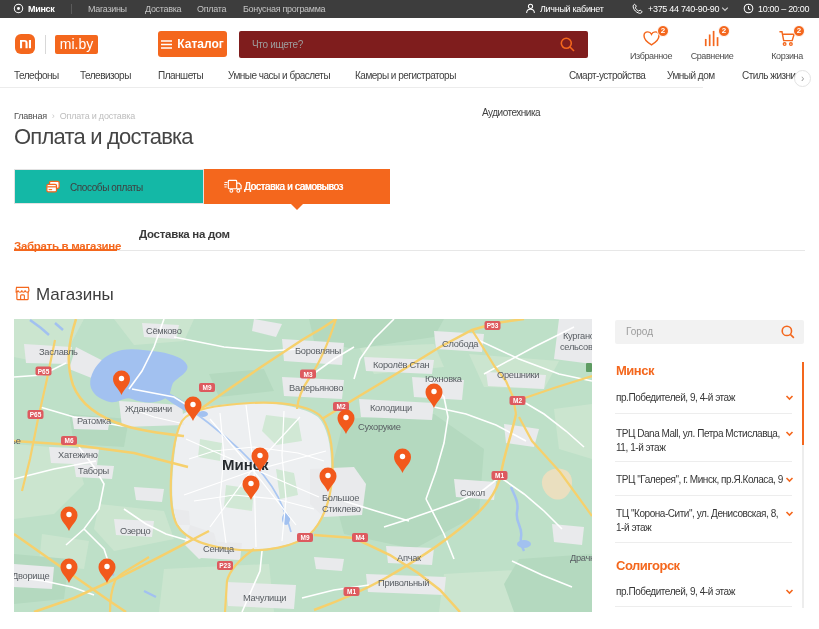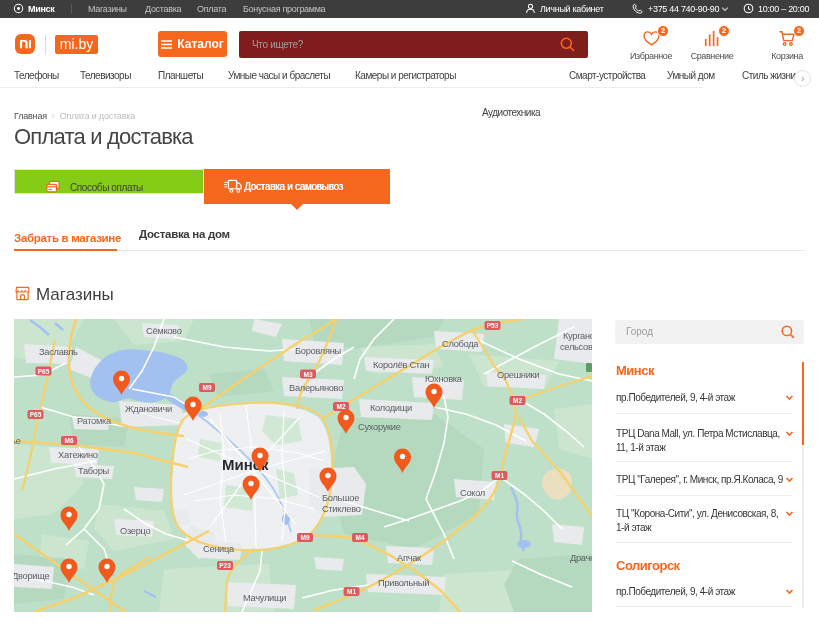--- a/index.html
+++ b/index.html
@@ -20,28 +20,28 @@
   
   .nav { position:absolute; left:0; top:66px; width:703px; height:22px; border-bottom:1px solid #ececec; font-size:10px; letter-spacing:-0.5px; color:#3f3f3f; }
   .nav span { position:absolute; top:4px; white-space:nowrap; }
   .nav-more { position:absolute; left:794px; top:1px; width:17px; height:17px; border:1px solid #e3e3e3; border-radius:50%; background:#fff; color:#9a9a9a; font-size:10px; text-align:center; line-height:15px; }
   
   .crumbs { position:absolute; left:14px; top:111px; font-size:9px; letter-spacing:-0.2px; color:#4e4e4e; }
   .crumbs .lt { color:#bdbdbd; }
   .crumbs .sep { color:#c9c9c9; padding:0 5px; }
   h1.title { position:absolute; left:14px; top:124px; font-size:22px; letter-spacing:-0.8px; font-weight:400; color:#454545; }
   
-  .tab1 { position:absolute; left:14px; top:169px; width:190px; height:25px; background:#84cc16; border:1px solid #e2e2e2; }
+  .tab1 { position:absolute; left:14px; top:169px; width:190px; height:35px; background:#14b8a6; border:1px solid #e2e2e2; }
   .tab2 { position:absolute; left:204px; top:169px; width:186px; height:35px; background:#f4671d; }
   .tab2:after { content:""; position:absolute; left:87px; bottom:-6px; border-left:6px solid transparent; border-right:6px solid transparent; border-top:6px solid #f4671d; }
   .tab-txt1 { position:absolute; left:55px; top:12px; font-size:10px; letter-spacing:-0.4px; color:#3f3f3f; }
   .tab-txt2 { position:absolute; left:40px; top:12px; font-size:10px; letter-spacing:-0.3px; color:#fff; text-shadow:0.4px 0 0 #fff; }
   
   .subtabs { position:absolute; left:0; top:226px; width:819px; }
-  .st1 { position:absolute; left:14px; top:6px; font-size:11.5px; letter-spacing:-0.3px; font-weight:bold; color:#f4671d; }
+  .st1 { position:absolute; left:14px; top:14px; font-size:11.5px; letter-spacing:-0.3px; font-weight:bold; color:#f4671d; }
   .st2 { position:absolute; left:139px; top:2px; font-size:11.5px; letter-spacing:-0.3px; font-weight:bold; color:#3a3a3a; }
   .st-line { position:absolute; left:14px; top:24px; width:791px; height:1px; background:#e7e7e7; }
   .st-active { position:absolute; left:14px; top:23px; width:103px; height:2px; background:#f4671d; }
   
   .shops-h { position:absolute; left:36px; top:285px; font-size:17px; color:#3e3e3e; }
   
   .map { position:absolute; left:14px; top:319px; width:578px; height:343px; overflow:hidden; }
   
   .sb-search { position:absolute; left:615px; top:320px; width:189px; height:24px; background:#f2f2f2; border-radius:2px; font-size:10px; color:#9b9b9b; line-height:24px; padding-left:11px; }
   .sb-h { position:absolute; left:616px; font-size:13px; letter-spacing:-0.5px; font-weight:bold; color:#f4671d; }

